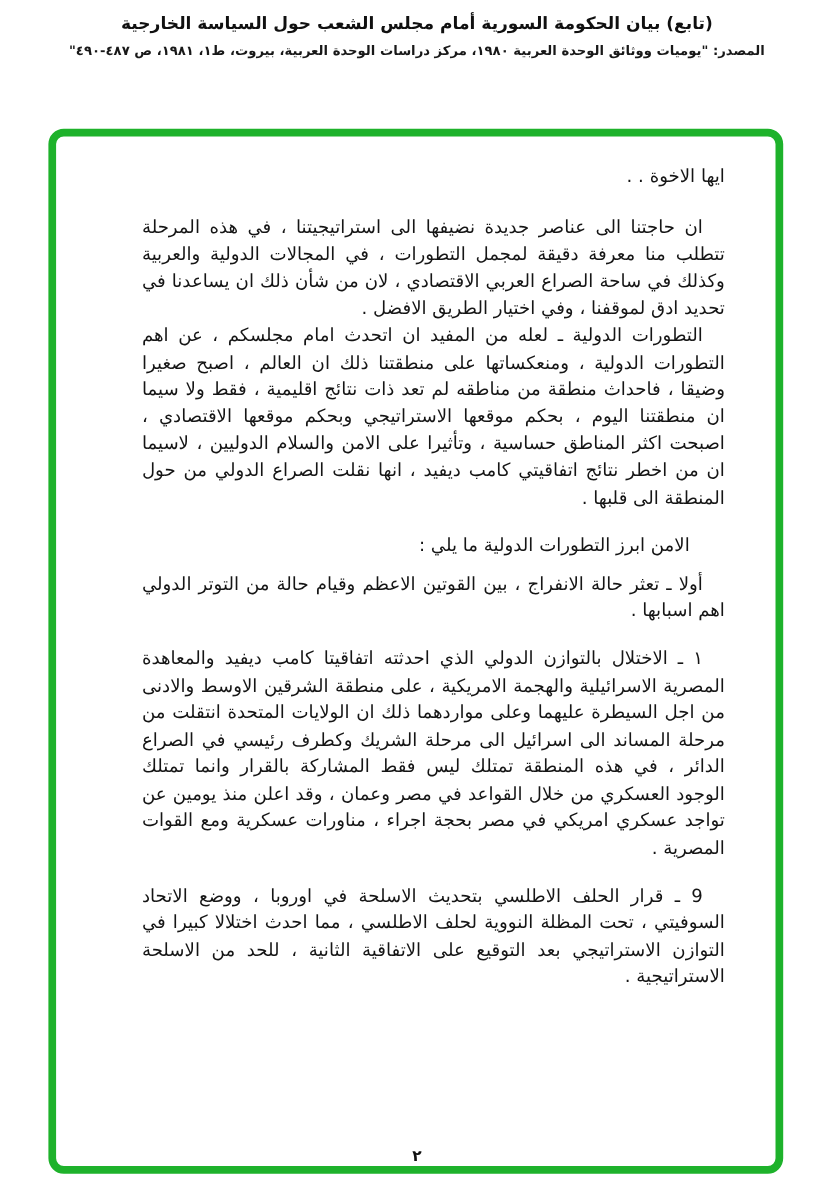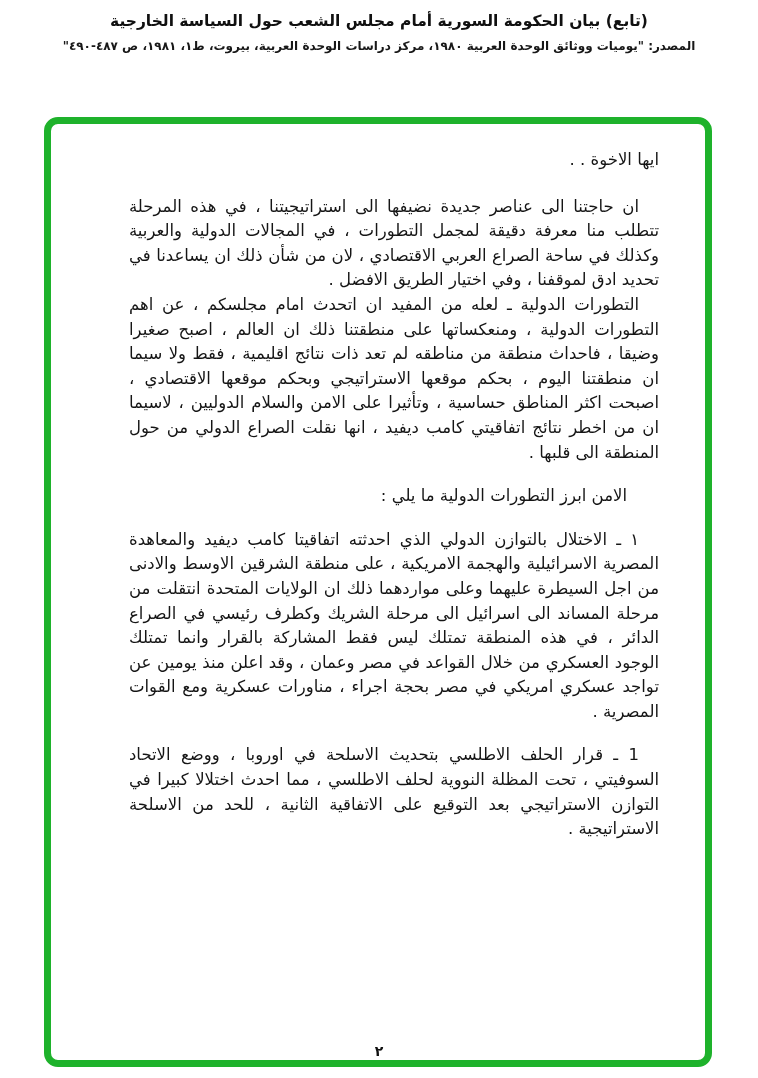--- a/index.html
+++ b/index.html
@@ -91,21 +91,22 @@
 
   <div class="green-box">
     <div class="par salutation">ايها الاخوة . .</div>
 
     <p class="par indent">ان حاجتنا الى عناصر جديدة نضيفها الى استراتيجيتنا ، في هذه المرحلة تتطلب منا معرفة دقيقة لمجمل التطورات ، في المجالات الدولية والعربية وكذلك في ساحة الصراع العربي الاقتصادي ، لان من شأن ذلك ان يساعدنا في تحديد ادق لموقفنا ، وفي اختيار الطريق الافضل .</p>
 
     <p class="par indent">التطورات الدولية ـ لعله من المفيد ان اتحدث امام مجلسكم ، عن اهم التطورات الدولية ، ومنعكساتها على منطقتنا ذلك ان العالم ، اصبح صغيرا وضيقا ، فاحداث منطقة من مناطقه لم تعد ذات نتائج اقليمية ، فقط ولا سيما ان منطقتنا اليوم ، بحكم موقعها الاستراتيجي وبحكم موقعها الاقتصادي ، اصبحت اكثر المناطق حساسية ، وتأثيرا على الامن والسلام الدوليين ، لاسيما ان من اخطر نتائج اتفاقيتي كامب ديفيد ، انها نقلت الصراع الدولي من حول المنطقة الى قلبها .</p>
 
     <p class="par indent-lg gap-lg">الامن ابرز التطورات الدولية ما يلي :</p>
 
+    <p class="par indent gap-sm">أولا ـ تعثر حالة الانفراج ، بين القوتين الاعظم وقيام حالة من التوتر الدولي اهم اسبابها .</p>
 
     <p class="par indent gap-lg">١ ـ الاختلال بالتوازن الدولي الذي احدثته اتفاقيتا كامب ديفيد والمعاهدة المصرية الاسرائيلية والهجمة الامريكية ، على منطقة الشرقين الاوسط والادنى من اجل السيطرة عليهما وعلى مواردهما ذلك ان الولايات المتحدة انتقلت من مرحلة المساند الى اسرائيل الى مرحلة الشريك وكطرف رئيسي في الصراع الدائر ، في هذه المنطقة تمتلك ليس فقط المشاركة بالقرار وانما تمتلك الوجود العسكري من خلال القواعد في مصر وعمان ، وقد اعلن منذ يومين عن تواجد عسكري امريكي في مصر بحجة اجراء ، مناورات عسكرية ومع القوات المصرية .</p>
 
-    <p class="par indent gap-lg">1 ـ قرار الحلف الاطلسي بتحديث الاسلحة في اوروبا ، ووضع الاتحاد السوفيتي ، تحت المظلة النووية لحلف الاطلسي ، مما احدث اختلالا كبيرا في التوازن الاستراتيجي بعد التوقيع على الاتفاقية الثانية ، للحد من الاسلحة الاستراتيجية .</p>
+    <p class="par indent gap-lg">9 ـ قرار الحلف الاطلسي بتحديث الاسلحة في اوروبا ، ووضع الاتحاد السوفيتي ، تحت المظلة النووية لحلف الاطلسي ، مما احدث اختلالا كبيرا في التوازن الاستراتيجي بعد التوقيع على الاتفاقية الثانية ، للحد من الاسلحة الاستراتيجية .</p>
   </div>
 
   <div class="page-number">٢</div>
 
 </div>
 
 </body></html>

